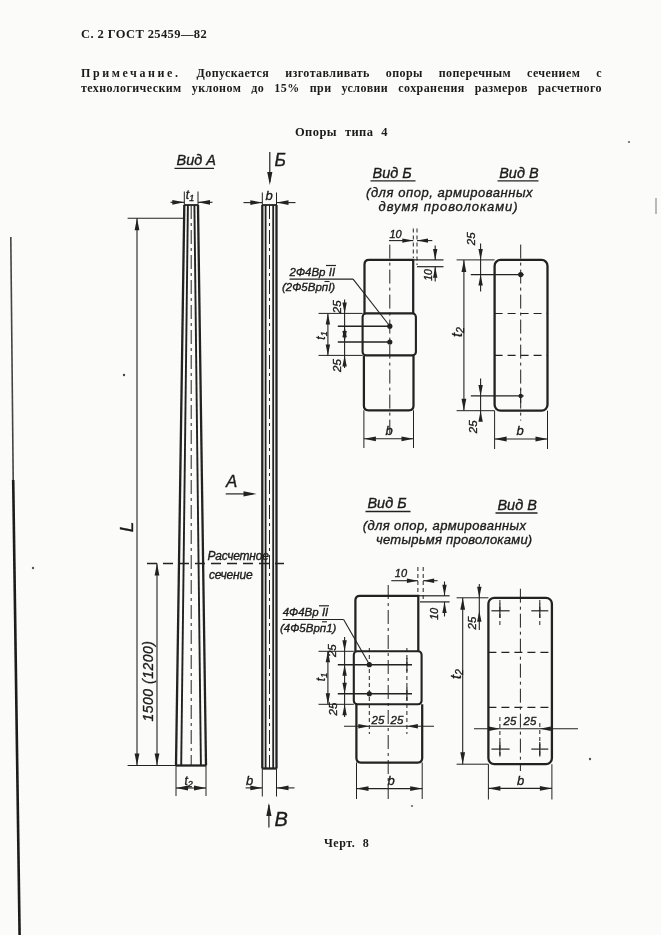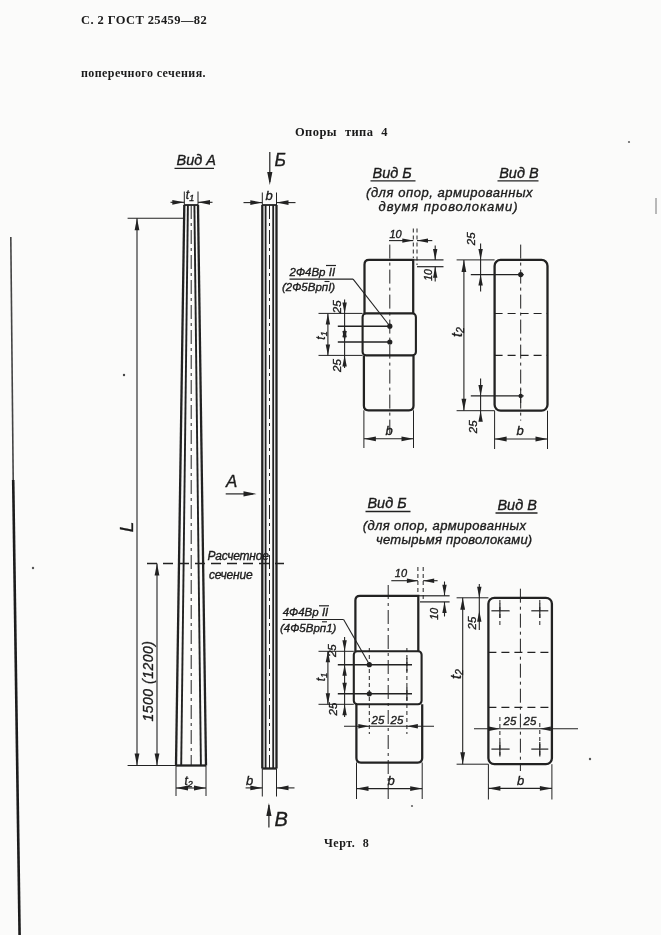--- a/index.html
+++ b/index.html
@@ -1,31 +1,32 @@
 <!DOCTYPE html>
 <html><head>
 <meta charset="utf-8">
 <style>
 html,body{margin:0;padding:0;}
 body{width:661px;height:935px;background:#fbfbfa;filter:opacity(0.999);font-family:"Liberation Serif",serif;position:relative;overflow:hidden;}
 .t{position:absolute;color:#1b1b1b;}
-#hdr{left:81px;top:13px;font-size:12.5px;font-weight:bold;letter-spacing:0.4px;}
+#hdr{left:81px;top:27px;font-size:12.5px;font-weight:bold;letter-spacing:0.4px;}
 #par{left:81px;top:66px;width:521px;font-size:12px;font-weight:bold;color:#1b1b1b;line-height:15.2px;letter-spacing:0.42px;}
 .j{text-align:justify;text-align-last:justify;}
 #tit{left:295px;top:125px;font-size:12.5px;font-weight:bold;word-spacing:4.5px;letter-spacing:0.4px;}
 #cap{left:324px;top:836px;font-size:12px;font-weight:bold;word-spacing:4px;letter-spacing:0.5px;}
 svg{position:absolute;left:0;top:0;opacity:0.999;}
 .t{opacity:0.999;}
 svg text{stroke:#1b1b1b;stroke-width:0.35px;}
 </style>
 </head>
 <body>
 <div class="t" id="hdr">С. 2 ГОСТ 25459—82</div>
 <div class="t" id="par">
-  <div>поперечного сечения.</div>
+  <div class="j"><span style="letter-spacing:2.6px">Примечание.</span> Допускается изготавливать опоры поперечным сечением с</div>
+  <div class="j">технологическим уклоном до 15% при условии сохранения размеров расчетного</div>
 </div>
 <div class="t" id="tit">Опоры типа 4</div>
 <div class="t" id="cap">Черт. 8</div>
 <svg width="661" height="935" viewBox="0 0 661 935" fill="none" stroke="#222" stroke-linecap="butt">
 <g id="postA">
 <text x="176.5" y="165" font-family="Liberation Sans, sans-serif" font-style="italic" font-weight="normal" font-size="14.5" fill="#1b1b1b" stroke="none">Вид А</text>
 <line x1="174.5" y1="168.3" x2="214" y2="168.3" stroke="#222" stroke-width="1.3"></line>
 <line x1="184.3" y1="205" x2="176" y2="765.5" stroke="#222" stroke-width="2.3"></line>
 <line x1="198" y1="205" x2="206" y2="765.5" stroke="#222" stroke-width="2.3"></line>
 <line x1="184.3" y1="205" x2="198" y2="205" stroke="#222" stroke-width="1.8"></line>

